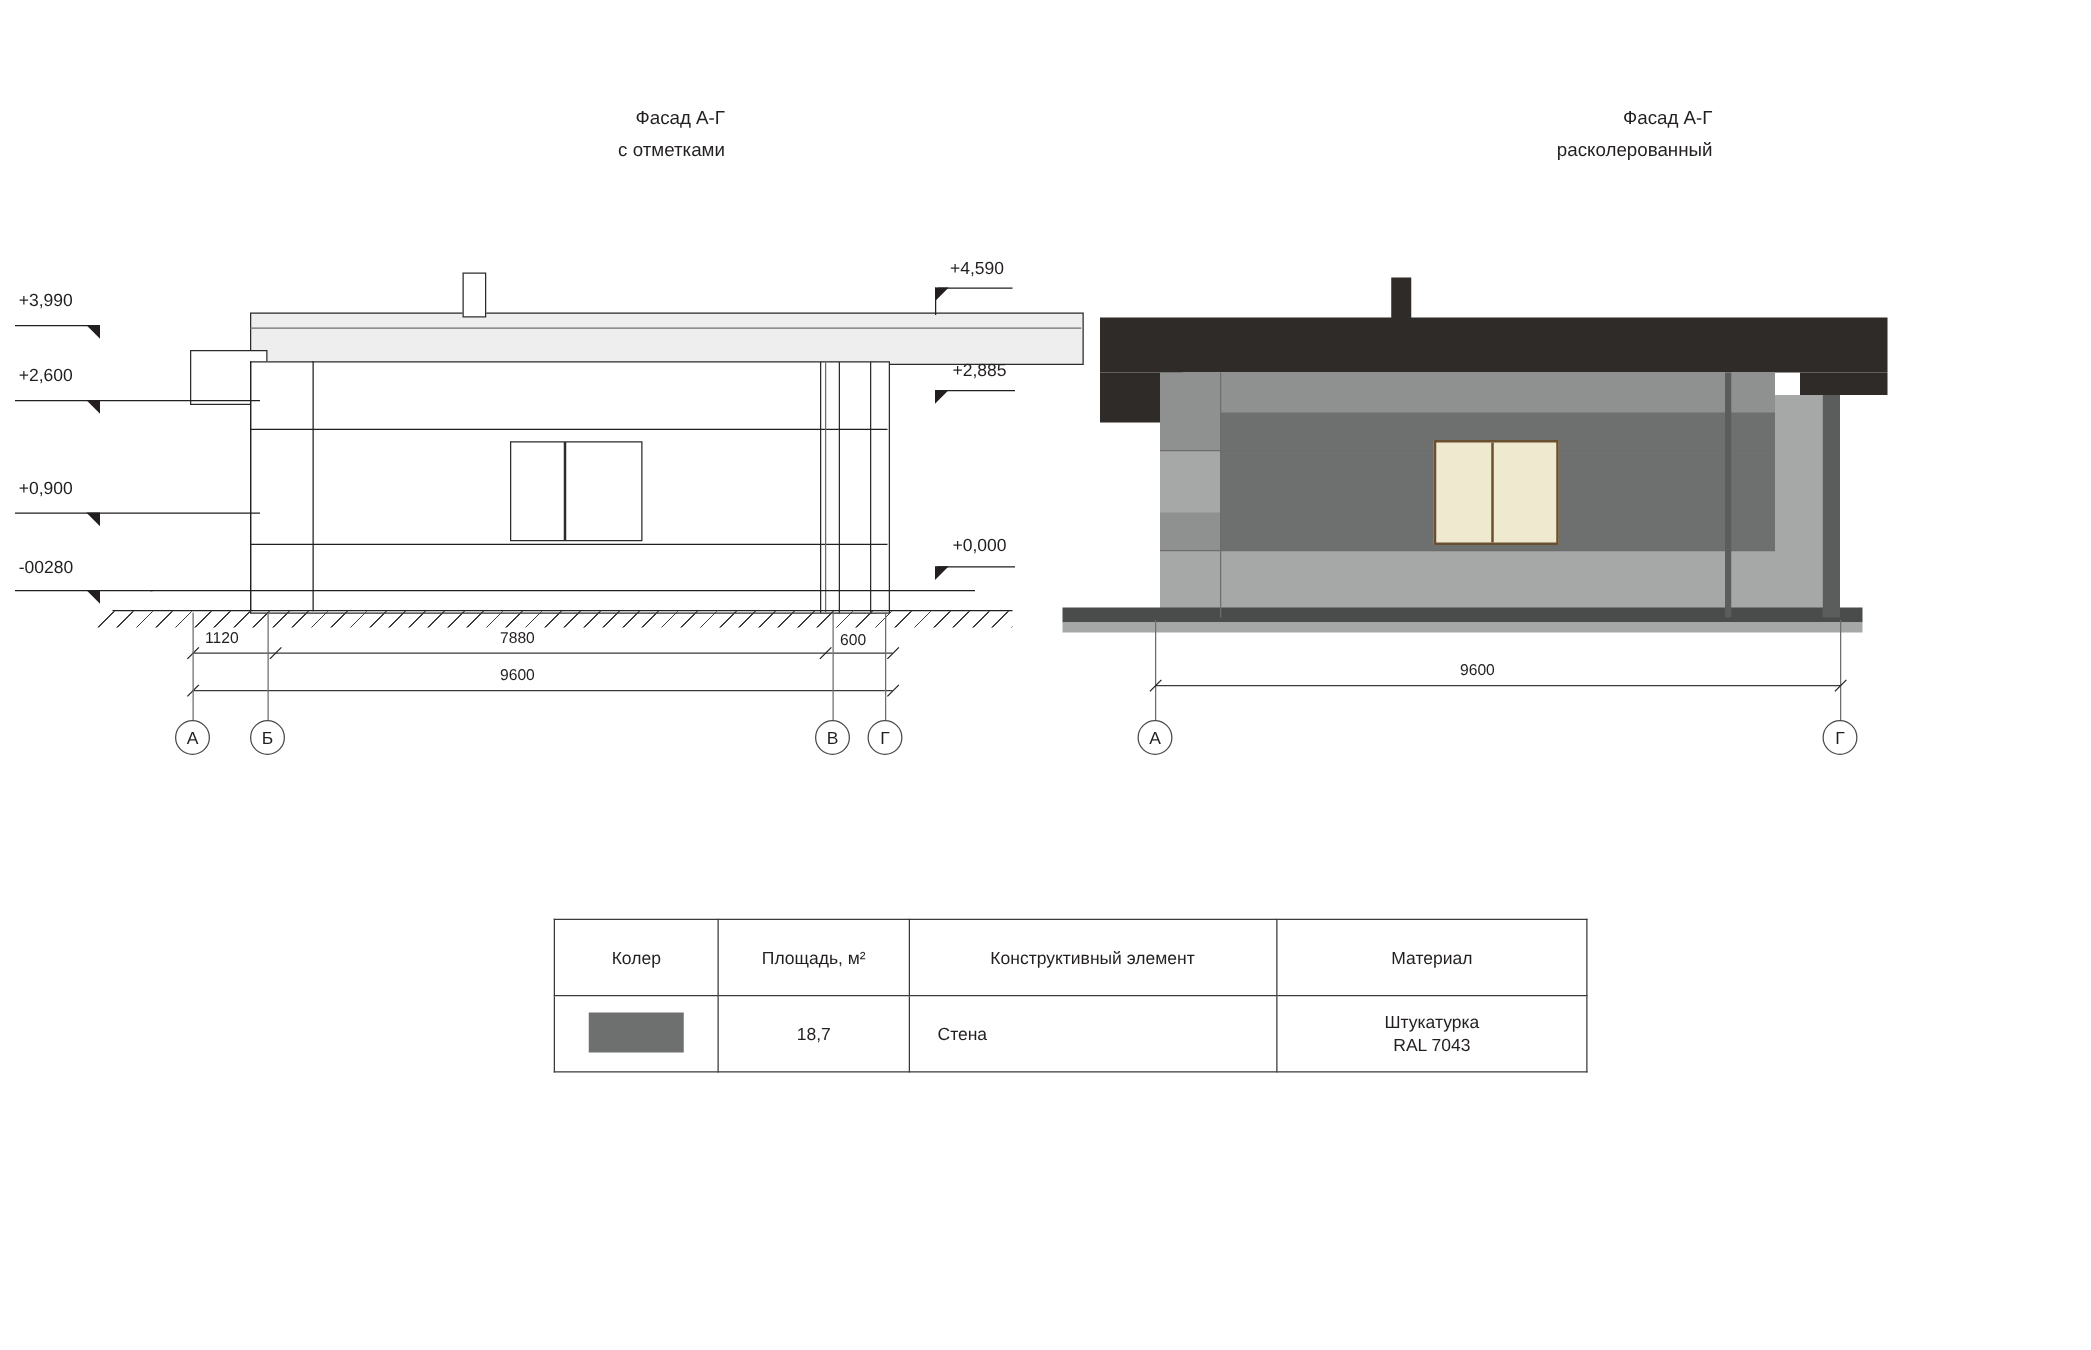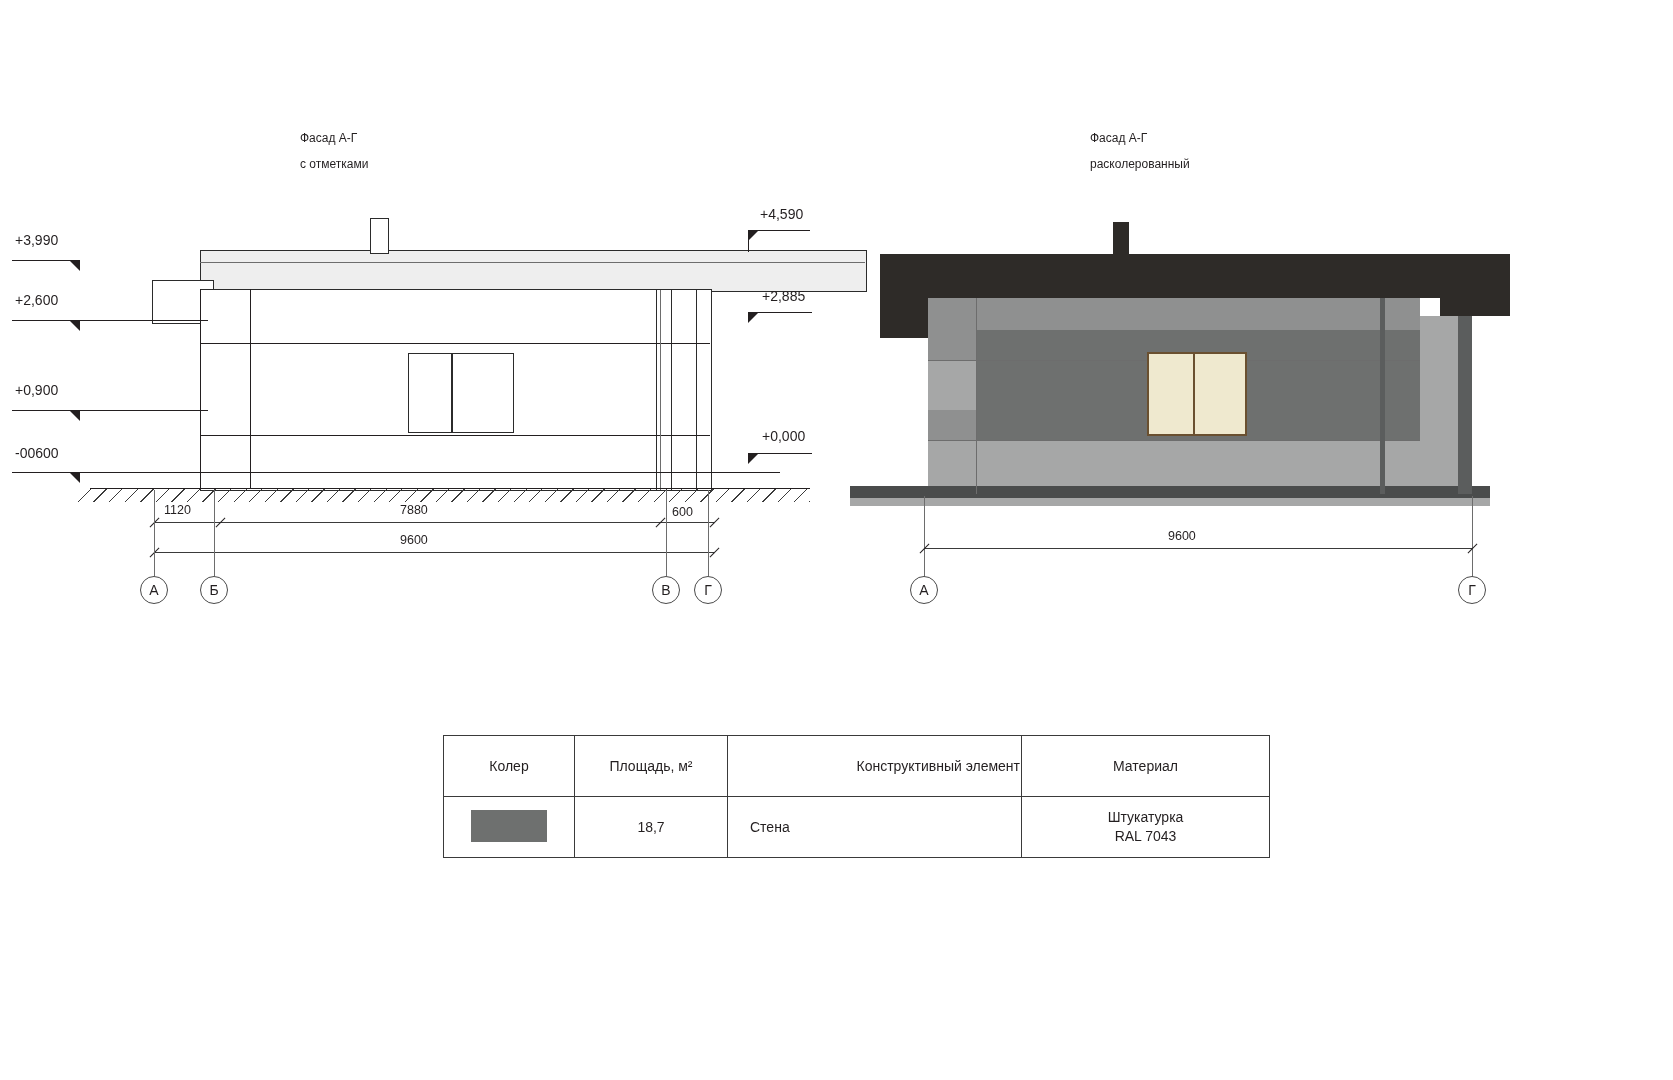--- a/index.html
+++ b/index.html
@@ -16,26 +16,25 @@
     overflow: hidden;
   }
   .sheet {
     position: absolute;
     inset: 0;
   }
 
   
   .fig-title {
     position: absolute;
-    text-align: left;
-    font-size: 12px;
+    text-align: right;
+    font-size: 15px;
     line-height: 26px;
     color: #231f20;
     white-space: pre-line;
-    margin-top: 43px;
   }
   #title-left  { left: 300px; top: 82px; width: 280px; }
   #title-right { left: 1090px; top: 82px; width: 280px; }
 
   
   .ln {
     position: absolute;
     background: #231f20;
   }
   .h1 { height: 1px; }
@@ -225,21 +224,21 @@
     <div class="lvl-flag" style="left:9px; top:120px;"></div>
 
     <div class="lbl" style="left:-45px; top:182px;">+0,900</div>
     <div class="ln h1" style="left:-48px; top:210px; width:196px;"></div>
     <div class="lvl-flag" style="left:9px; top:210px;"></div>
 
     <div class="lbl" style="left:702px; top:228px;">+0,000</div>
     <div class="ln h1" style="left:690px; top:253px; width:62px;"></div>
     <div class="lvl-flag right" style="left:688px; top:253px;"></div>
 
-    <div class="lbl" style="left:-45px; top:245px;">-00600</div>
+    <div class="lbl" style="left:-45px; top:245px;">-00280</div>
     <div class="ln h1" style="left:-48px; top:272px; width:110px;"></div>
     <div class="lvl-flag" style="left:9px; top:272px;"></div>
 
     <div class="ln h1 dim" style="left:94px; top:322px; width:512px;"></div>
     <div class="tick" style="left:88px; top:322px;"></div>
     <div class="tick" style="left:154px; top:322px;"></div>
     <div class="tick" style="left:594px; top:322px;"></div>
     <div class="lbl lbl-sm" style="left:104px; top:303px;">1120</div>
     <div class="lbl lbl-sm" style="left:340px; top:303px;">7880</div>
     <div class="ln h1 dim" style="left:606px; top:322px; width:48px;"></div>
@@ -299,21 +298,21 @@
 
     <div class="axis-bubble" style="left:30px; top:376px;">А</div>
     <div class="axis-bubble" style="left:578px; top:376px;">Г</div>
   </div>
 
   <table id="spec-table">
     <thead>
       <tr>
         <th class="c-color">Колер</th>
         <th class="c-area">Площадь, м²</th>
-        <th class="c-element" style="text-align:right; padding-left:0;">Конструктивный элемент</th>
+        <th class="c-element" style="text-align:center; padding-left:0;">Конструктивный элемент</th>
         <th class="c-material">Материал</th>
       </tr>
     </thead>
     <tbody>
       <tr>
         <td class="c-color">
           <span class="swatch" style="background:#6e706f;"></span>
         </td>
         <td class="c-area">18,7</td>
         <td class="c-element">Стена</td>

